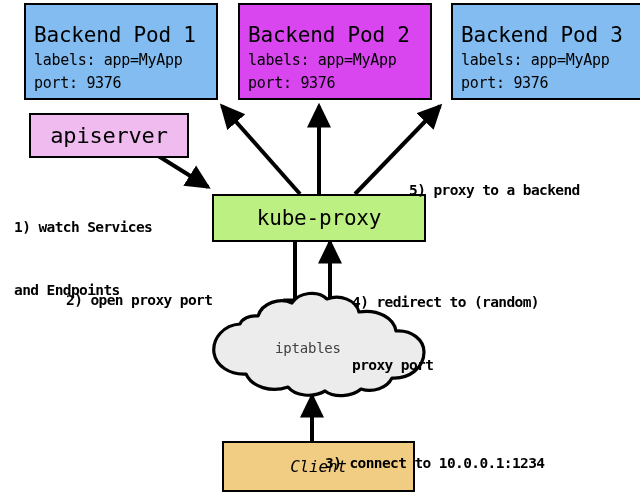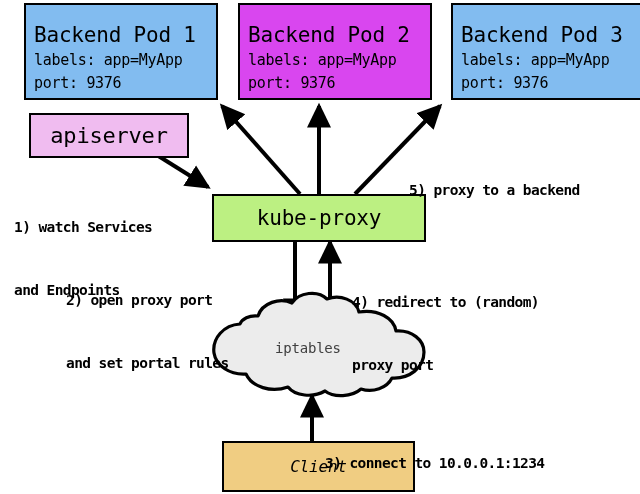--- a/index.html
+++ b/index.html
@@ -161,21 +161,20 @@
     <div class="center-label client-text">Client</div>
   </div>
 
   <div class="annot" style="left:14px; top:175px;">
     <div>1) watch Services</div>
     <div>and Endpoints</div>
   </div>
 
   <div class="annot" style="left:66px; top:248px;">
     <div>2) open proxy port</div>
-    <div>and set portal rules</div>
   </div>
 
   <div class="annot" style="left:325px; top:411px;">
     <div>3) connect to 10.0.0.1:1234</div>
   </div>
 
   <div class="annot" style="left:352px; top:250px;">
     <div>4) redirect to (random)</div>
     <div>proxy port</div>
   </div>

